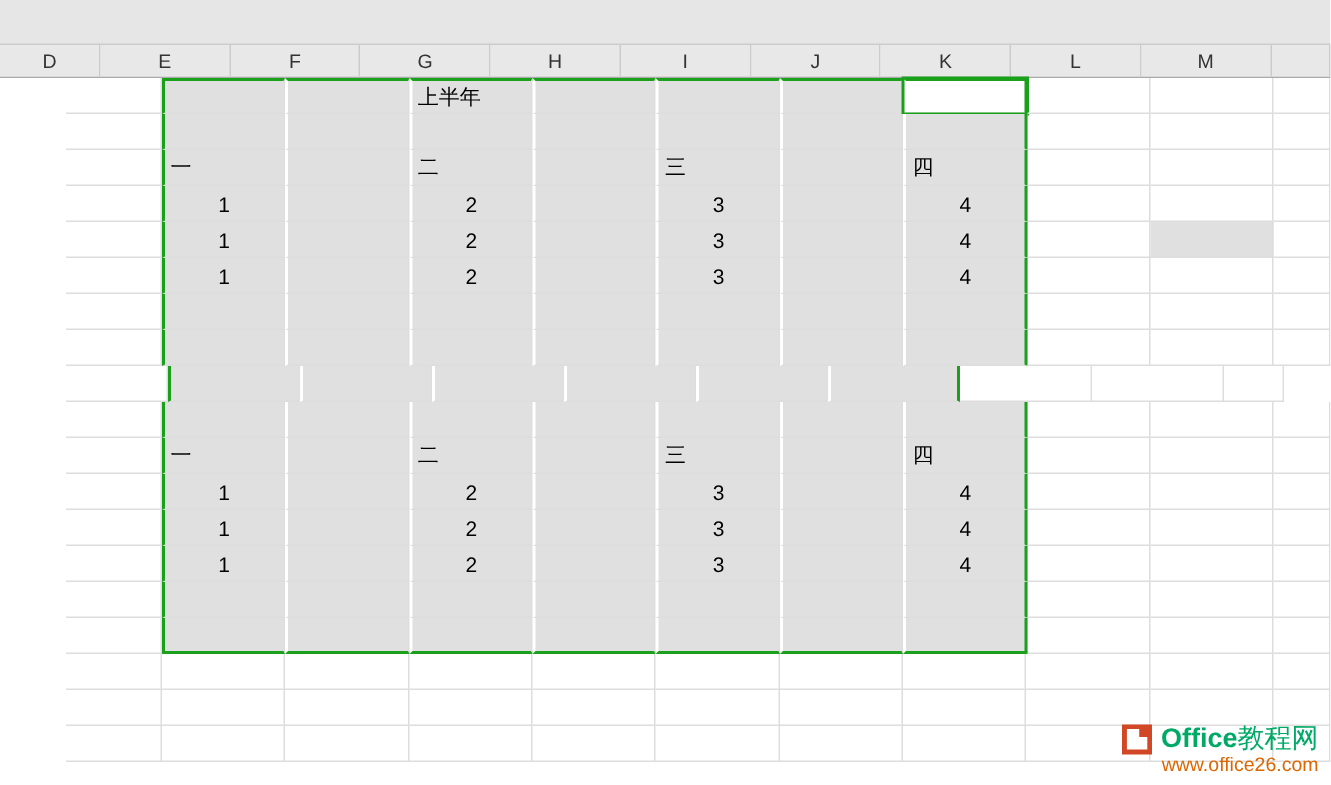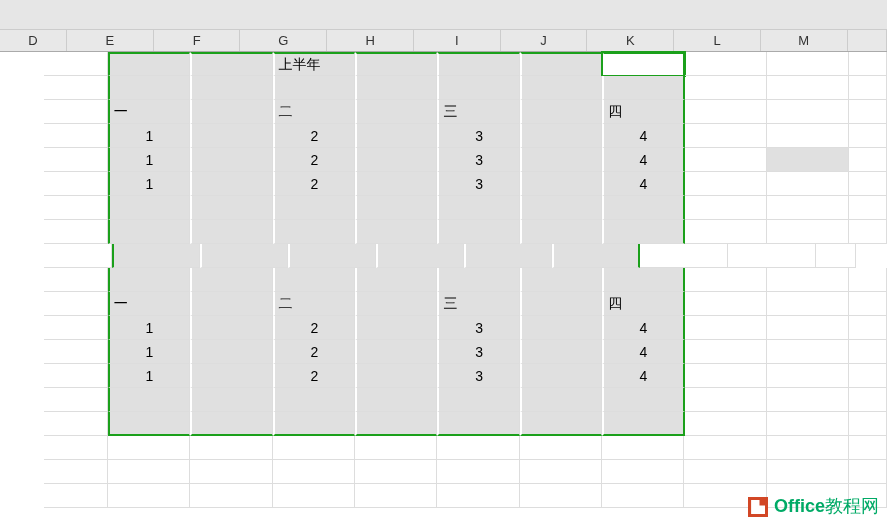--- a/index.html
+++ b/index.html
@@ -402,13 +402,14 @@
       <div class="cell c-N"></div>
     </div>
   </div>
 </div>
 
 <div class="watermark">
   <div>
     <span class="wm-icon"></span>
     <span class="t1">Office</span><span class="t1b">教程网</span>
   </div>
+  <div class="t2">www.office26.com</div>
 </div>
 
 </body></html>

